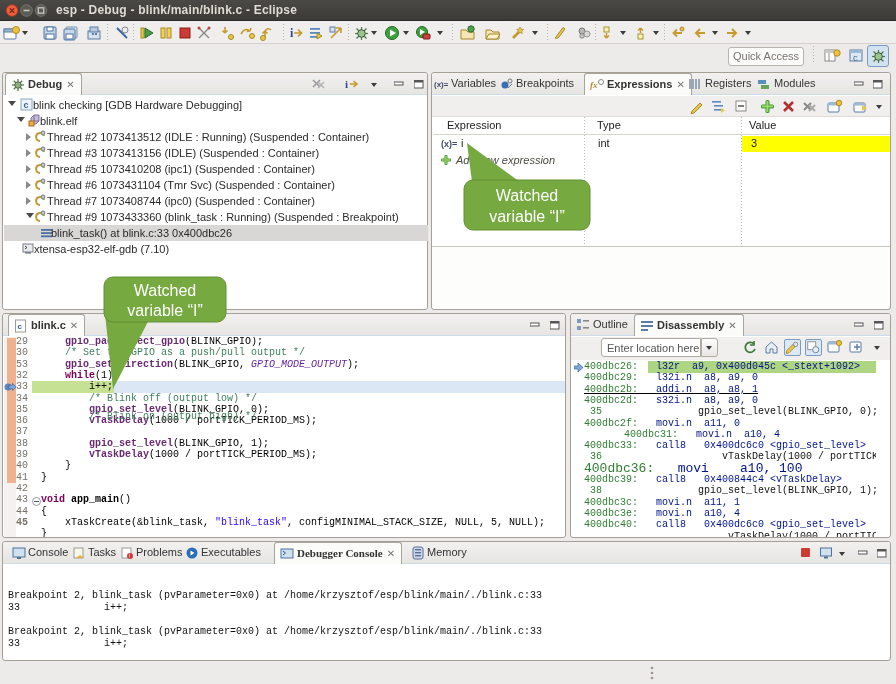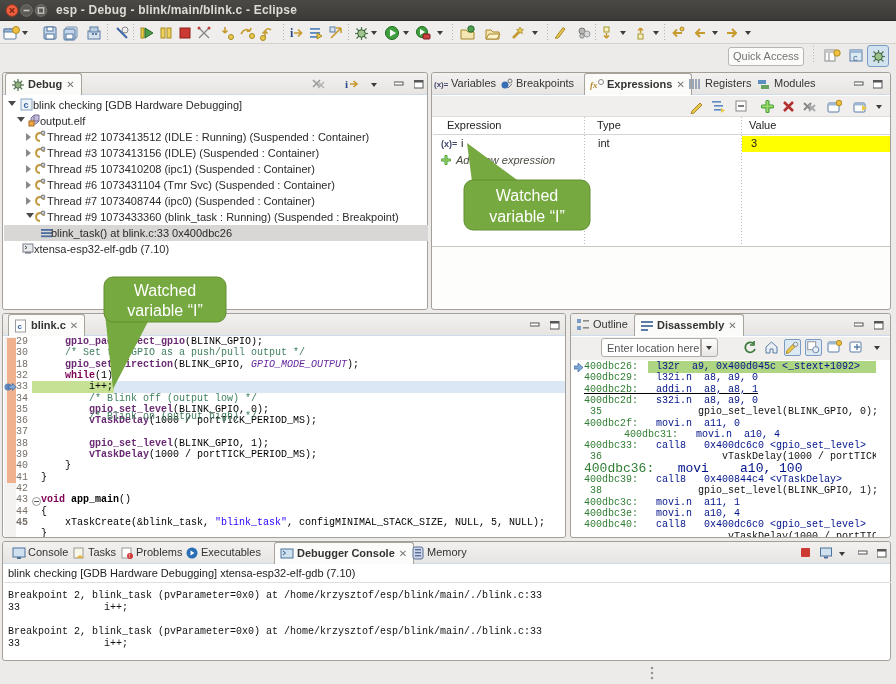--- a/index.html
+++ b/index.html
@@ -265,21 +265,21 @@
         </svg>
         <span class="tx" style="left:29px">blink checking [GDB Hardware Debugging]</span>
       </div>
       <div class="trow" style="top: 17px; width: 424px;">
         <div class="exp open" style="left:13px"></div>
         <svg class="icon16" style="left:24px" viewBox="0 0 13 13">
           <path d="M3 4 L6 1 L11 1 L11 7 L8 10 L3 10 Z" fill="#c3bcd8" stroke="#7a6fa0"></path>
           <path d="M6 1 L6 7 L3 10 M6 7 L11 7" fill="none" stroke="#7a6fa0"></path>
           <rect x="1" y="7" width="5" height="5" fill="#f0a848" stroke="#a86a18"></rect>
         </svg>
-        <span class="tx" style="left:36px">output.elf</span>
+        <span class="tx" style="left:36px">blink.elf</span>
       </div>
       <div class="trow" style="top: 33px; width: 440px;">
         <div class="exp closed" style="left:22px"></div>
         <svg class="icon16" style="left:31px;width:11px;height:12px" viewBox="0 0 11 12">
           <path d="M5 11 a4 4 0 1 1 4 -5" fill="none" stroke="#c09a3e" stroke-width="2"></path>
           <circle cx="8" cy="3" r="2.4" fill="#8d8d8d"></circle>
           <rect x="7.2" y="2.2" width="1.6" height="1.6" fill="#ececec"></rect>
         </svg>
         <span class="tx" style="left:43px">Thread #2 1073413512 (IDLE : Running) (Suspended : Container)</span>
       </div>
@@ -493,21 +493,21 @@
       <div class="abs" style="left:28px;top:44px;width:82px;height:12px;background:#c6e194;"></div>
       <div class="abs" style="left:110px;top:44px;width:451px;height:12px;background:#dbe7f4;"></div>
       <svg class="abs" style="left:0px;top:45px;" width="13" height="11">
         <circle cx="4" cy="5" r="3.5" fill="#4878b8" opacity="0.85"></circle>
         <path d="M5 2.5 h4 v-2 l4 4 l-4 4 v-2 h-4 Z" fill="#7fa8d8" stroke="#3a6aa0" stroke-width="0.8" transform="scale(0.9) translate(0.5,1)"></path>
       </svg>
       <div class="abs" style="left:9px;top:-1px;width:15px;text-align:right;font-family:'Liberation Mono',monospace;font-size:10px;color:#787068;">29</div>
       <pre class="abs" style="left:37px;top:-1px;font-size:10px;line-height:12px;color:#000;">    <b style="color:#6a2a73">gpio_pad_select_gpio</b>(BLINK_GPIO);</pre>
       <div class="abs" style="left:9px;top:10.3px;width:15px;text-align:right;font-family:'Liberation Mono',monospace;font-size:10px;color:#787068;">30</div>
       <pre class="abs" style="left:37px;top:10.3px;font-size:10px;line-height:12px;color:#000;">    <span style="color:#3f7f5f">/* Set the GPIO as a push/pull output */</span></pre>
-      <div class="abs" style="left:9px;top:21.6px;width:15px;text-align:right;font-family:'Liberation Mono',monospace;font-size:10px;color:#787068;">18</div>
+      <div class="abs" style="left:9px;top:21.6px;width:15px;text-align:right;font-family:'Liberation Mono',monospace;font-size:10px;color:#787068;">53</div>
       <pre class="abs" style="left:37px;top:21.6px;font-size:10px;line-height:12px;color:#000;">    <b style="color:#6a2a73">gpio_set_direction</b>(BLINK_GPIO, <i style="color:#6626a0">GPIO_MODE_OUTPUT</i>);</pre>
       <div class="abs" style="left:9px;top:32.900000000000006px;width:15px;text-align:right;font-family:'Liberation Mono',monospace;font-size:10px;color:#787068;">32</div>
       <pre class="abs" style="left:37px;top:32.900000000000006px;font-size:10px;line-height:12px;color:#000;">    <b style="color:#7f0055">while</b>(1)</pre>
       <div class="abs" style="left:9px;top:44.2px;width:15px;text-align:right;font-family:'Liberation Mono',monospace;font-size:10px;color:#787068;">33</div>
       <pre class="abs" style="left:37px;top:44.2px;font-size:10px;line-height:12px;color:#000;">        i++;</pre>
       <div class="abs" style="left:9px;top:55.5px;width:15px;text-align:right;font-family:'Liberation Mono',monospace;font-size:10px;color:#787068;">34</div>
       <pre class="abs" style="left:37px;top:55.5px;font-size:10px;line-height:12px;color:#000;">        <span style="color:#3f7f5f">/* Blink off (output low) */</span></pre>
       <div class="abs" style="left:9px;top:66.80000000000001px;width:15px;text-align:right;font-family:'Liberation Mono',monospace;font-size:10px;color:#787068;">35</div>
       <pre class="abs" style="left:37px;top:66.80000000000001px;font-size:10px;line-height:12px;color:#000;">        <b style="color:#6a2a73">gpio_set_level</b>(BLINK_GPIO, 0);</pre>
       <div class="abs" style="left:9px;top:78.10000000000001px;width:15px;text-align:right;font-family:'Liberation Mono',monospace;font-size:10px;color:#787068;">36</div>
@@ -642,21 +642,21 @@
    <svg class="ticon" style="left:4px" viewBox="0 0 14 14">
           <rect x="2" y="2" width="9" height="10" fill="#fff" stroke="#999"></rect>
           <circle cx="10" cy="10" r="3" fill="#d23b3b"></circle>
           <text x="8.6" y="12.4" font-size="5" fill="#fff">!</text>
         </svg></div>
   <div class="tab" style="left:178px;padding-left:20px;">Executables
    <svg class="ticon" style="left:4px" viewBox="0 0 14 14">
           <circle cx="7" cy="7" r="5.5" fill="#2a6fb5"></circle>
           <path d="M5.5 4.5 L9.5 7 L5.5 9.5 Z" fill="#fff"></path>
         </svg></div>
-  <div class="tab act" style="left:271px;">Debugger Console<span class="x">✕</span>
+  <div class="tab act" style="left:271px;font-family:Liberation Serif, serif;">Debugger Console<span class="x">✕</span>
    <svg class="ticon" style="left:5px" viewBox="0 0 14 14">
           <rect x="1" y="2" width="12" height="9" fill="#cfe0ef" stroke="#4f729b"></rect>
           <path d="M3 4 l2.5 2 l-2.5 2" stroke="#2a5a8a" fill="none"></path>
         </svg></div>
   <div class="tab" style="left:404px;padding-left:20px;">Memory
    <svg class="ticon" style="left:4px" viewBox="0 0 14 14">
           <rect x="2" y="1" width="10" height="12" rx="2" fill="#cdd6e8" stroke="#5a6f96"></rect>
           <g fill="#5a6f96">
             <rect x="4" y="3" width="6" height="1.4"></rect>
             <rect x="4" y="6" width="6" height="1.4"></rect>
@@ -676,21 +676,20 @@
           <rect x="0" y="2" width="9" height="3" fill="#fff" stroke="#555"></rect>
         </svg>
       </div>
   <div class="minmax" style="left:874px;">
         <svg width="11" height="9">
           <rect x="0" y="0" width="9" height="8" fill="#fff" stroke="#555"></rect>
           <rect x="0" y="0" width="9" height="2.5" fill="#555"></rect>
         </svg>
       </div>
  </div>
- <div class="abs" style="left:1px;top:23px;width:887px;height:18px;border-bottom:1px solid #e2dfdb;font-size:11px;color:#222;padding:2px 0 0 4px;">blink checking [GDB Hardware Debugging] xtensa-esp32-elf-gdb (7.10)</div>
  <pre class="abs" style="left:5px;top:48px;font-size:10px;line-height:12px;color:#111;">Breakpoint 2, blink_task (pvParameter=0x0) at /home/krzysztof/esp/blink/main/./blink.c:33
 33              i++;
 
 Breakpoint 2, blink_task (pvParameter=0x0) at /home/krzysztof/esp/blink/main/./blink.c:33
 33              i++;</pre>
 </div>
 
 <svg class="abs" style="left:650px;top:666px;" width="4" height="16">
     <g fill="#9a968f">
       <circle cx="2" cy="2" r="1.3"></circle>

